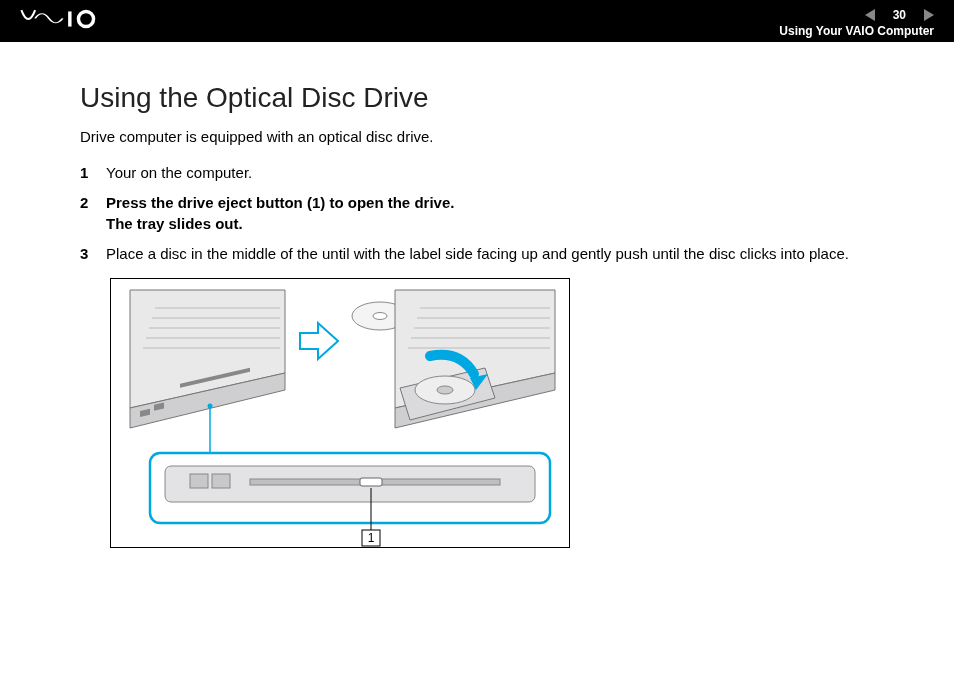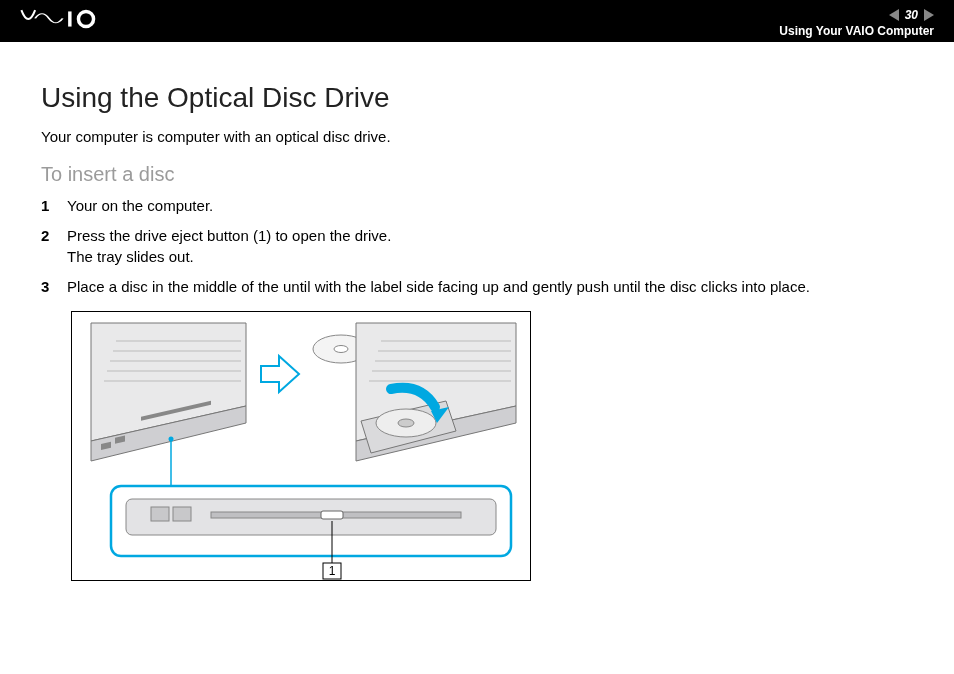--- a/index.html
+++ b/index.html
@@ -36,38 +36,38 @@
     display: flex;
     flex-direction: column;
     align-items: flex-end;
     color: #fff;
     font-size: 12px;
     gap: 2px;
   }
   .pagenav {
     display: flex;
     align-items: center;
-    gap: 6px;
-    font-style: italic;
+    gap: 18px;
     font-weight: bold;
     margin-top: 40px;
   }
   .tri {
     width: 0; height: 0;
     border-top: 6px solid transparent;
     border-bottom: 6px solid transparent;
   }
   .tri-left { border-right: 10px solid #888; cursor: pointer; }
   .tri-right { border-left: 10px solid #888; cursor: pointer; }
   .section {
     font-weight: bold;
     font-size: 12px;
   }
   .content {
-    padding: 40px 36px 20px 41px;
+    padding: 40px 36px 20px 52px;
+    margin-left: 28px;
   }
   h1 {
     font-weight: 400;
     font-size: 28px;
     margin: 0 0 14px 0;
     color: #222;
   }
   .intro {
     font-size: 15px;
     margin: 0 0 18px 0;
@@ -121,31 +121,30 @@
       <div class="tri tri-left"></div>
       <span>30</span>
       <div class="tri tri-right"></div>
     </div>
     <div class="section">Using Your VAIO Computer</div>
   </div>
 </div>
 
 <div class="content">
   <h1>Using the Optical Disc Drive</h1>
-  <p class="intro">Your computer is computer with an optical disc drive.</p>
-  <h2>To insert a disc</h2>
+  <p class="intro">Drive computer is equipped with an optical disc drive.</p>
 
   <ol class="steps">
     <li>
       <span class="num">1</span>
       <span class="txt">Your on the computer.</span>
     </li>
     <li>
       <span class="num">2</span>
-      <span class="txt" style="white-space:pre-line;">Press the drive eject button (1) to open the drive.
+      <span class="txt" style="white-space:pre-line;font-weight:bold;">Press the drive eject button (1) to open the drive.
 The tray slides out.</span>
     </li>
     <li>
       <span class="num">3</span>
       <span class="txt">Place a disc in the middle of the until with the label side facing up and gently push until the disc clicks into place.</span>
     </li>
   </ol>
 
   <div class="figure">
     <svg width="460" height="270" viewBox="0 0 460 270">

